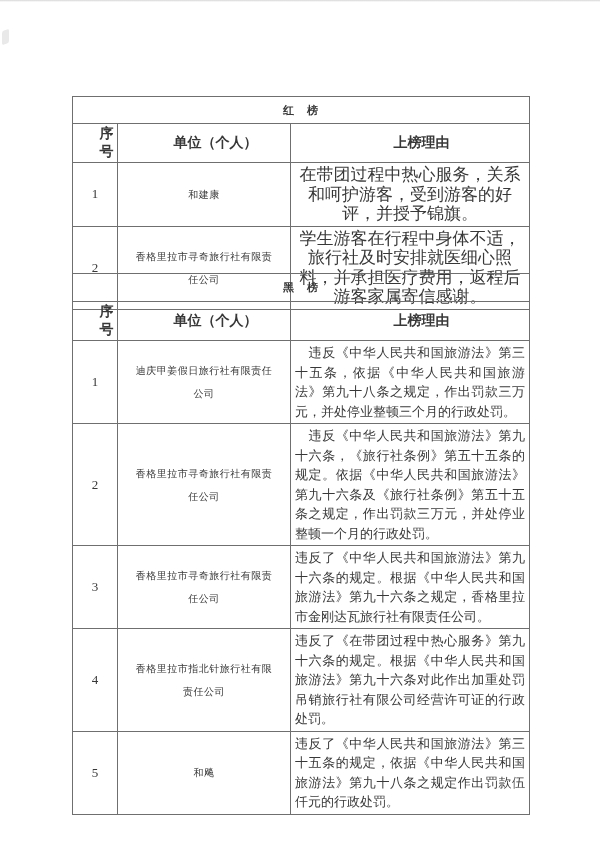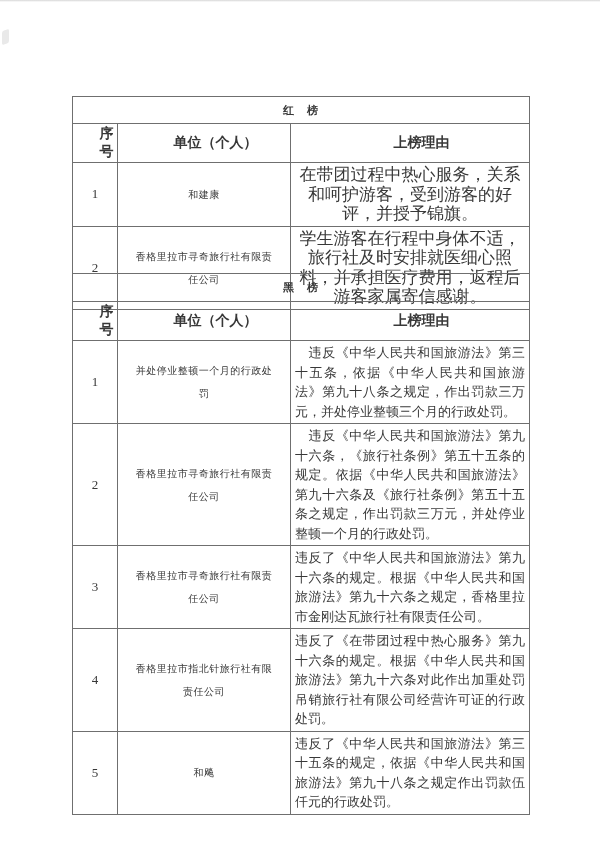--- a/index.html
+++ b/index.html
@@ -138,21 +138,21 @@
       <tr class="rt">
     <td class="title-cell" colspan="3">黑　榜</td>
   </tr>
   <tr class="rh">
     <td class="head-cell">序号</td>
     <td class="head-cell">单位（个人）</td>
     <td class="head-cell">上榜理由</td>
   </tr>
   <tr class="b0">
     <td class="no-cell">1</td>
-    <td class="unit-cell">并处停业整顿一个月的行政处罚</td>
+    <td class="unit-cell">迪庆甲姜假日旅行社有限责任公司</td>
     <td class="reason-cell">　违反《中华人民共和国旅游法》第三十五条，依据《中华人民共和国旅游法》第九十八条之规定，作出罚款三万元，并处停业整顿三个月的行政处罚。</td>
   </tr>
   <tr class="b1">
     <td class="no-cell">2</td>
     <td class="unit-cell">香格里拉市寻奇旅行社有限责任公司</td>
     <td class="reason-cell">　违反《中华人民共和国旅游法》第九十六条，《旅行社条例》第五十五条的规定。依据《中华人民共和国旅游法》第九十六条及《旅行社条例》第五十五条之规定，作出罚款三万元，并处停业整顿一个月的行政处罚。</td>
   </tr>
   <tr class="b2">
     <td class="no-cell">3</td>
     <td class="unit-cell">香格里拉市寻奇旅行社有限责任公司</td>

